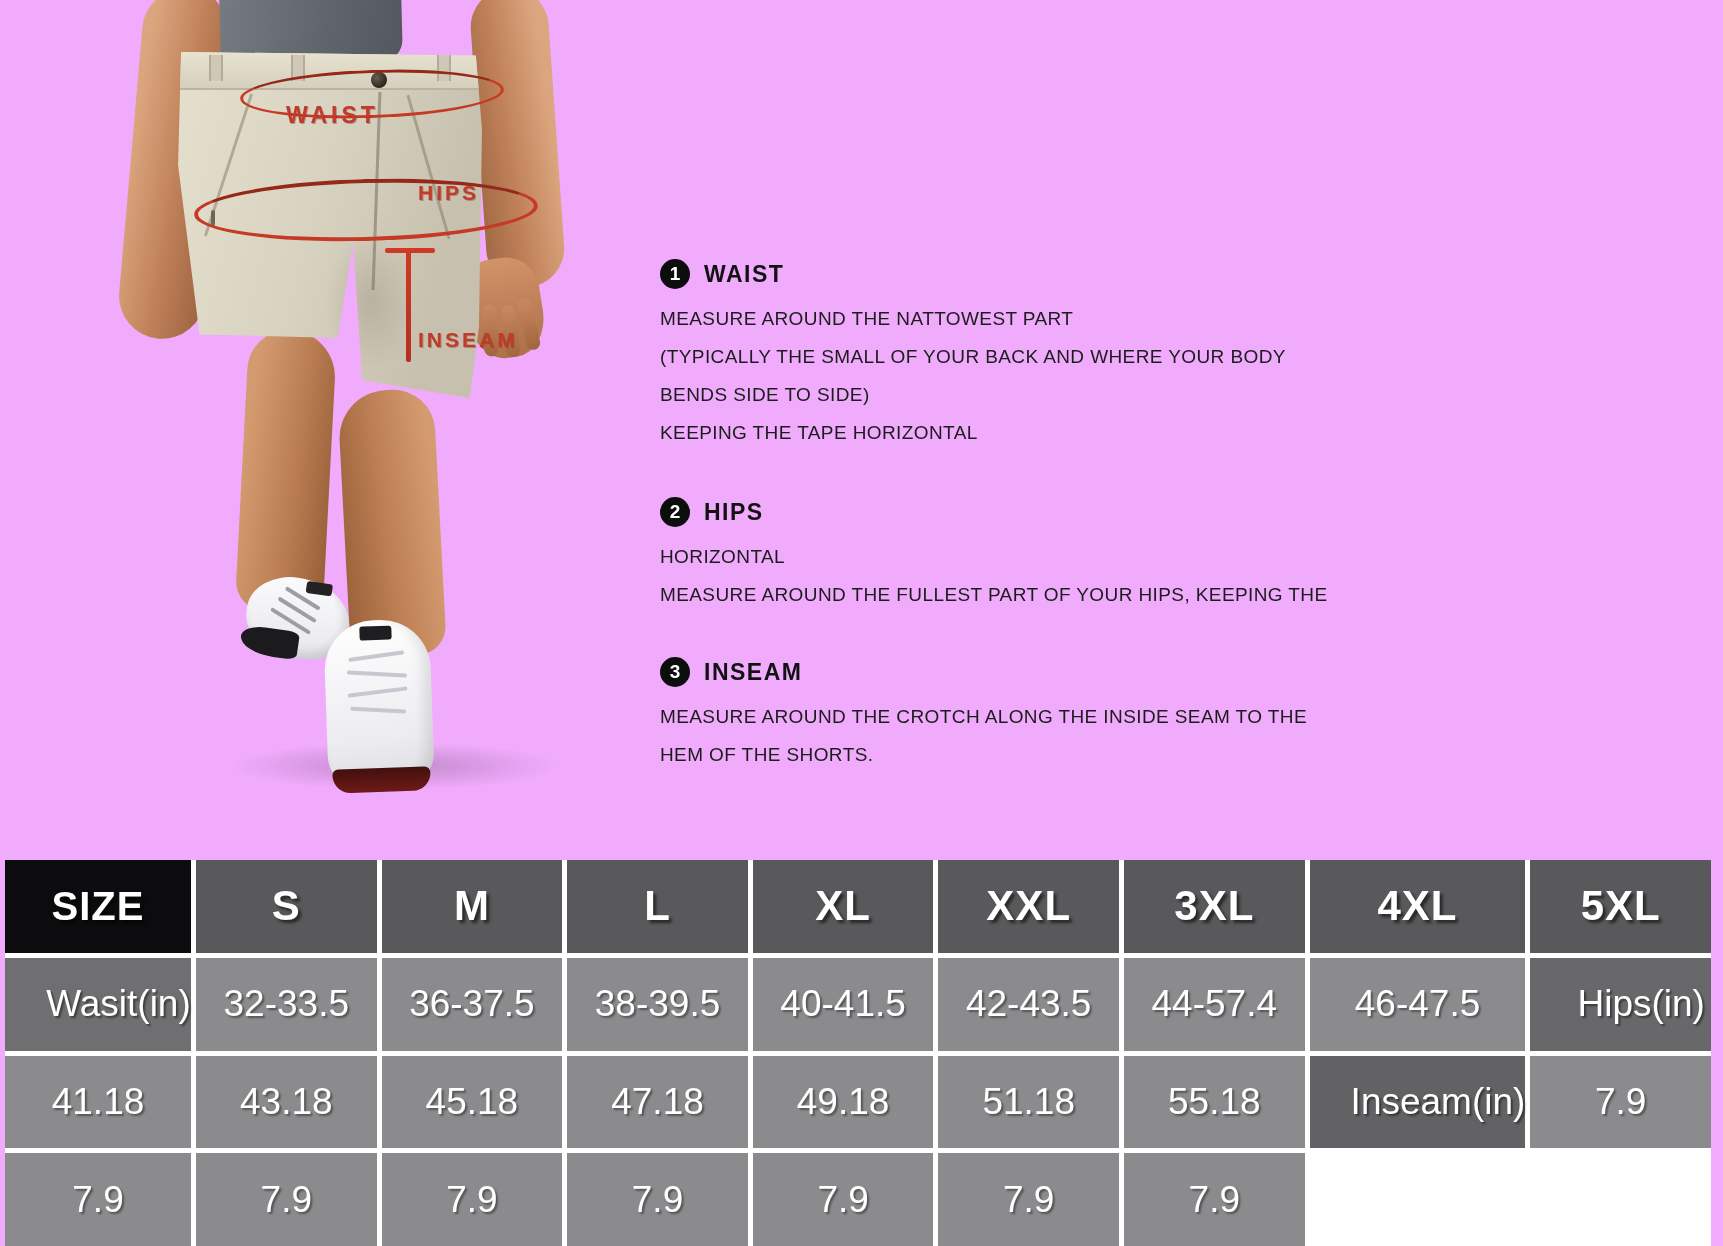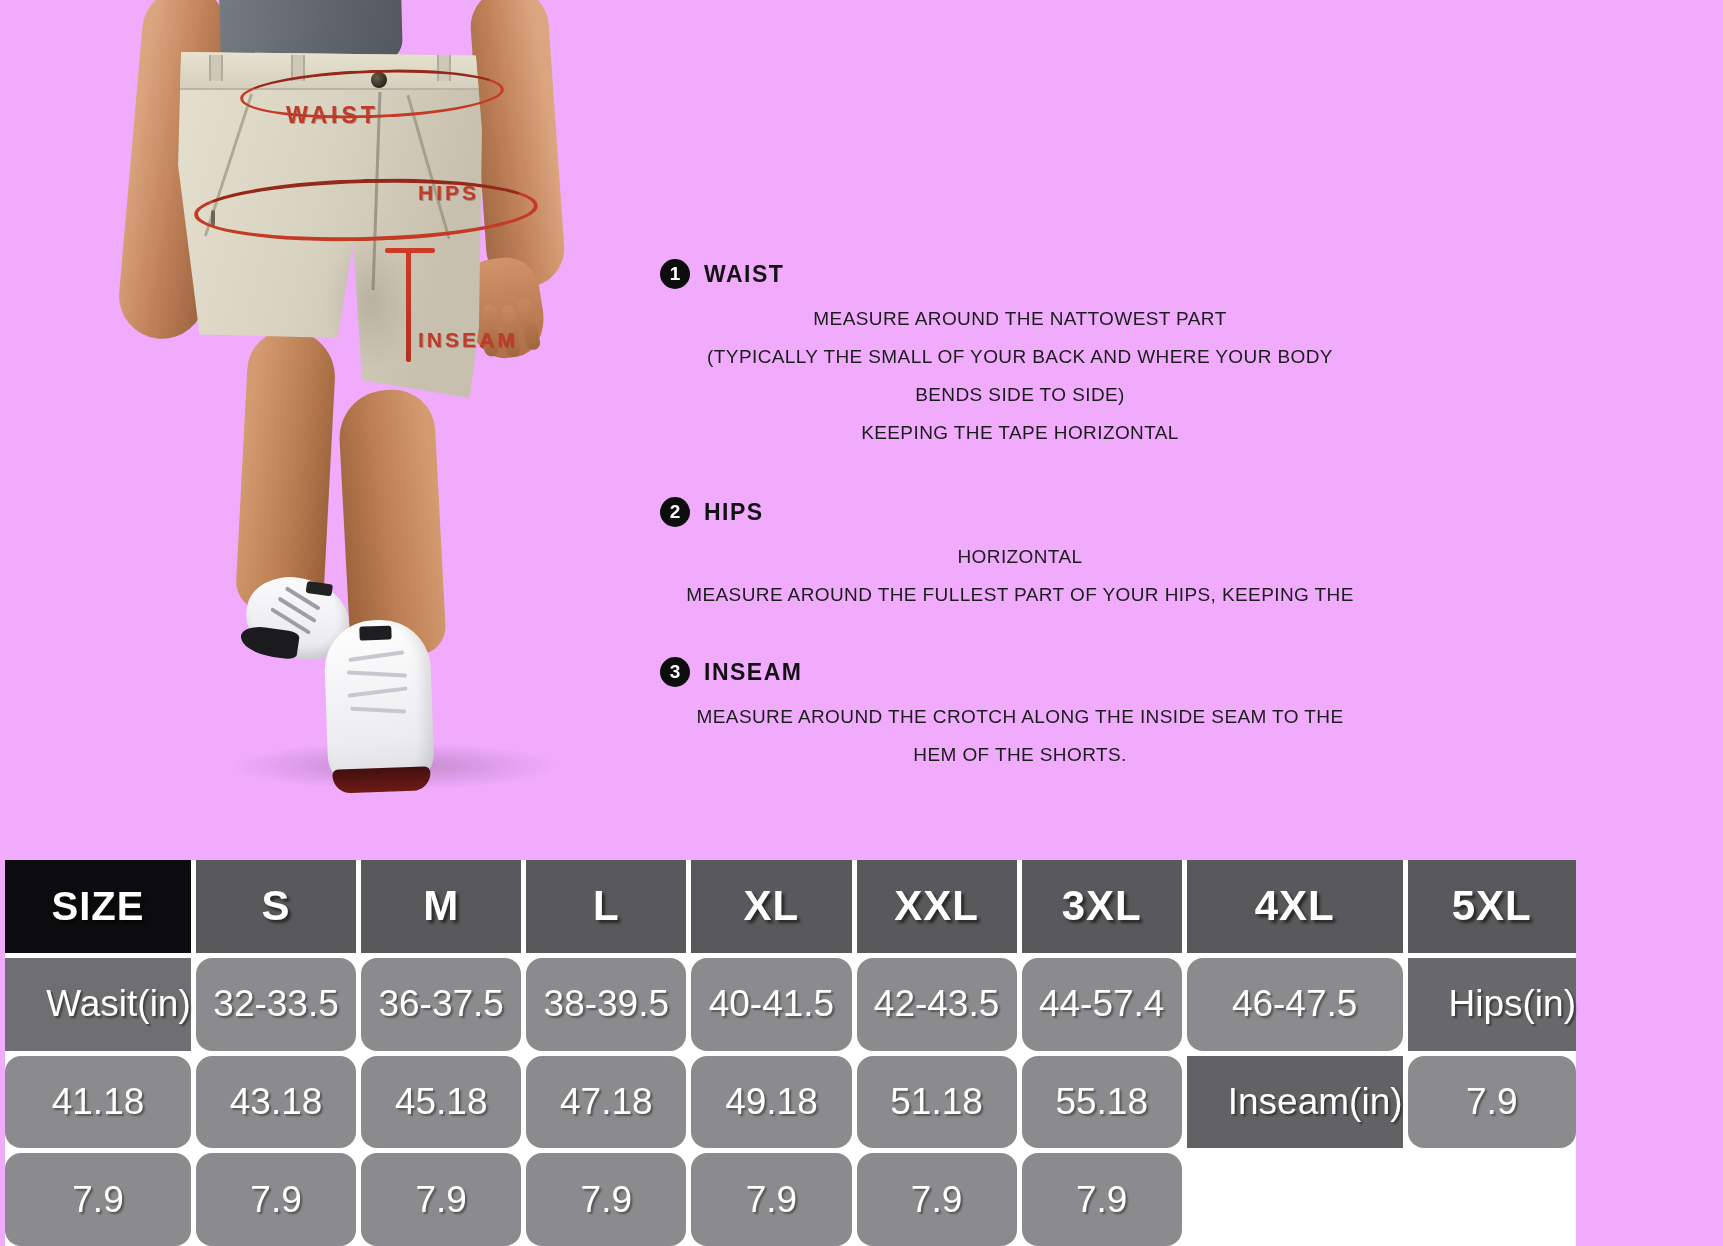--- a/index.html
+++ b/index.html
@@ -96,36 +96,36 @@
   .inseam-tbar{left:255px;top:248px;width:50px;height:5px;background:#cf3a26;border-radius:2px;}
   .inseam-vline{left:276px;top:248px;width:5px;height:114px;
     background:linear-gradient(180deg,#cf3a26,#b52f1e);border-radius:2px;}
 
   
   .instr{left:660px;width:720px;}
   .instr-head{display:flex;align-items:center;gap:14px;height:32px;}
   .badge{width:30px;height:30px;border-radius:50%;background:#0d0d0d;color:#fff;
     font-size:19px;font-weight:bold;display:flex;align-items:center;justify-content:center;}
   .instr-title{font-size:23px;font-weight:bold;color:#121212;letter-spacing:1.5px;}
-  .instr-body{margin-top:10px;text-align:center;}
+  .instr-body{margin-top:10px;}
   .instr-line{font-size:19px;line-height:38px;color:#1c1c1c;letter-spacing:0.4px;}
   .sec1{top:258px;} .sec2{top:496px;} .sec3{top:656px;}
 
   
-  .size-table{left:5px;top:860px;width:1571px;height:386px;display:grid;
+  .size-table{left:5px;top:860px;width:1706px;height:386px;display:grid;
     grid-template-columns:186px repeat(8,1fr);grid-auto-rows:1fr;gap:5px;background:#ffffff;}
   .tcell{display:flex;align-items:center;justify-content:center;color:#fff;font-weight:bold;}
   .hcell{background:#59595b;font-size:42px;letter-spacing:1px;
     text-shadow:3px 3px 3px rgba(0,0,0,.55);}
   .hcell.size{background:#0c0c0e;font-size:40px;}
   .lcell{background:#6f6f71;font-size:37px;font-weight:normal;
     text-shadow:2px 2px 2px rgba(0,0,0,.45);padding-left:41px;}
   .lcell.r2{background:#68686a;} .lcell.r3{background:#626264;}
   .dcell{background:#8b8b8d;font-size:37px;font-weight:normal;
-    text-shadow:2px 2px 2px rgba(0,0,0,.40);border-radius:16px;}
+    text-shadow:2px 2px 2px rgba(0,0,0,.40);}
 </style>
 </head>
 <body>
 
 <div class="canvas">
 
   <div class="abs figure">
     <div class="abs ground-shadow"></div>
     <div class="abs arm-left"></div>
     <div class="abs arm-right"></div>

